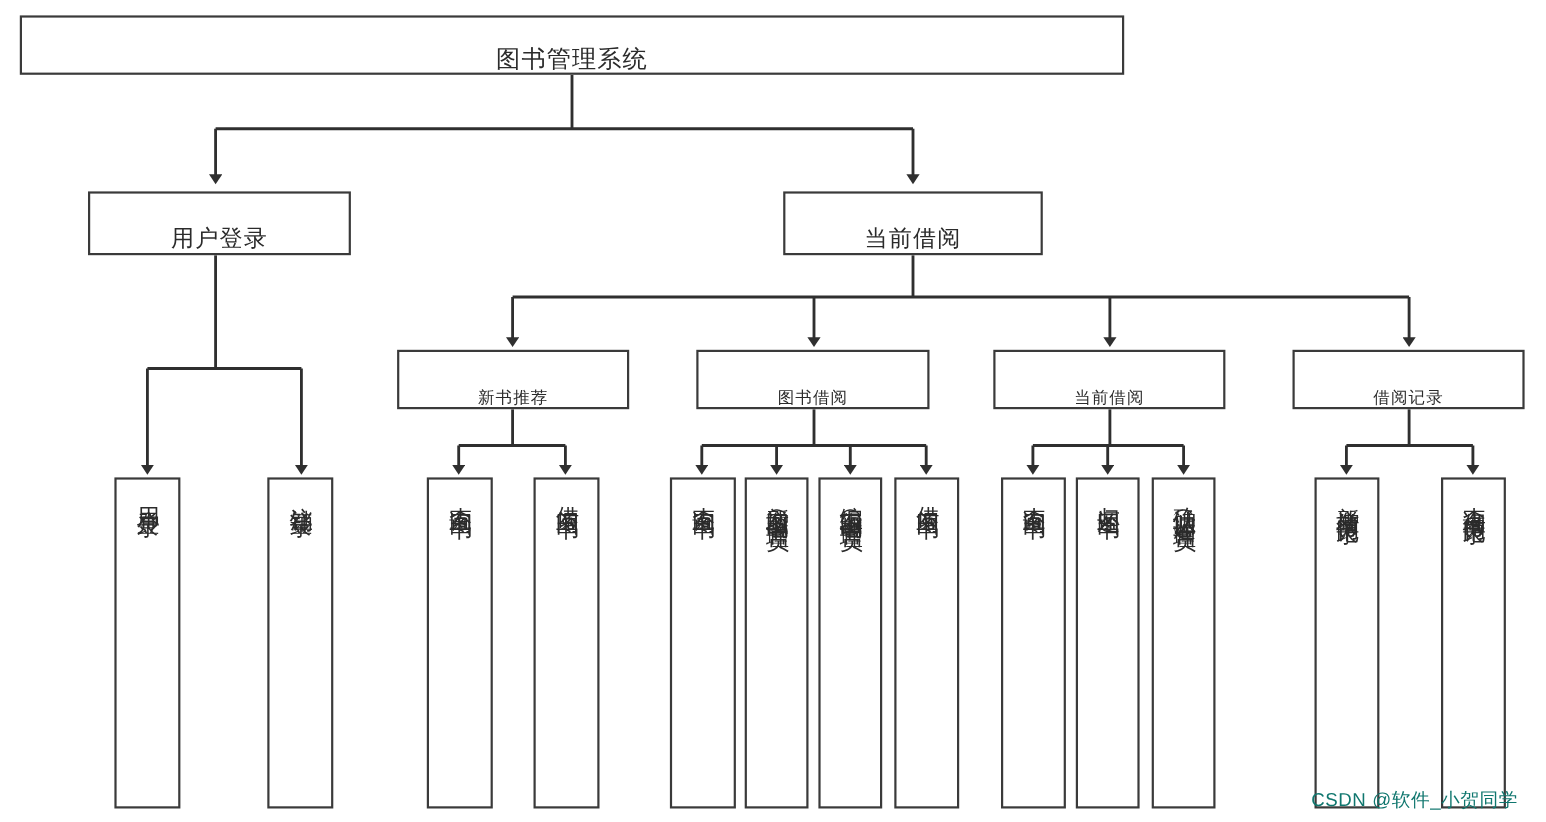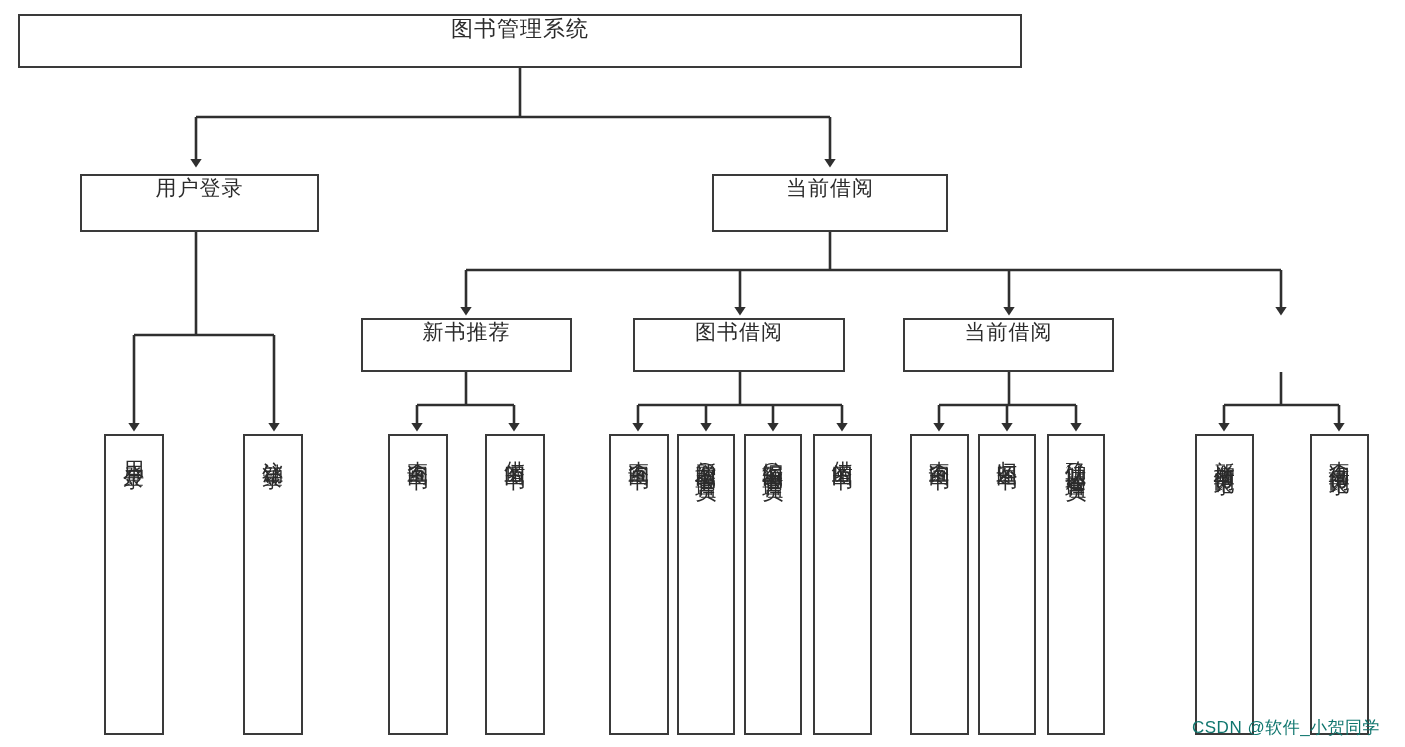--- a/index.html
+++ b/index.html
@@ -25,26 +25,26 @@
     width: 1405px;
     height: 747px;
     pointer-events: none;
   }
   .node {
     position: absolute;
     box-sizing: border-box;
     background: #ffffff;
     border: 2px solid #3a3a3a;
     display: flex;
-    align-items: flex-start;
+    align-items: flex-end;
     justify-content: center;
     color: #2b2b2b;
   }
   .node .label {
-    font-size: 21px;
+    font-size: 15px;
     line-height: 1.15;
     letter-spacing: 1px;
     white-space: nowrap;
     color: #2b2b2b;
   }
   .node.root .label { font-size: 22px; }
   .node.level2 .label { font-size: 21px; }
   
   .node.leaf {
     align-items: flex-start;
@@ -140,20 +140,23 @@
   </div>
 
   <div class="node level3" style="left:633px; top:318px; width:212px; height:54px;">
     <span class="label">图书借阅</span>
   </div>
 
   <div class="node level3" style="left:903px; top:318px; width:211px; height:54px;">
     <span class="label">当前借阅</span>
   </div>
 
+  <div class="node level3" style="left:1175px; top:318px; width:211px; height:54px;">
+    <span class="label">借阅记录</span>
+  </div>
 
   <div class="node leaf" style="left:104px; top:434px; width:60px; height:301px;">
     <span class="label">用户登录</span>
   </div>
 
   <div class="node leaf" style="left:243px; top:434px; width:60px; height:301px;">
     <span class="label">注销登录</span>
   </div>
 
   <div class="node leaf" style="left:388px; top:434px; width:60px; height:301px;">

